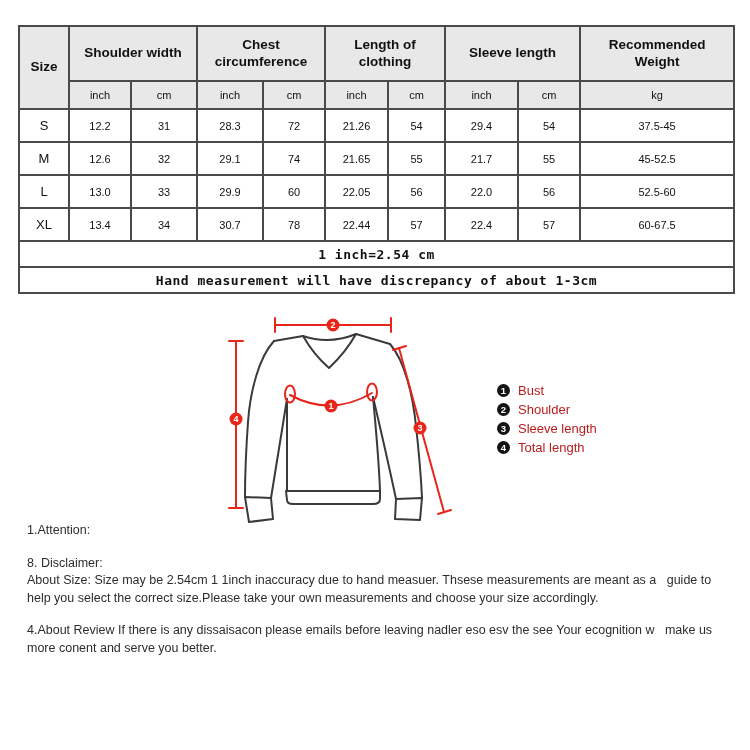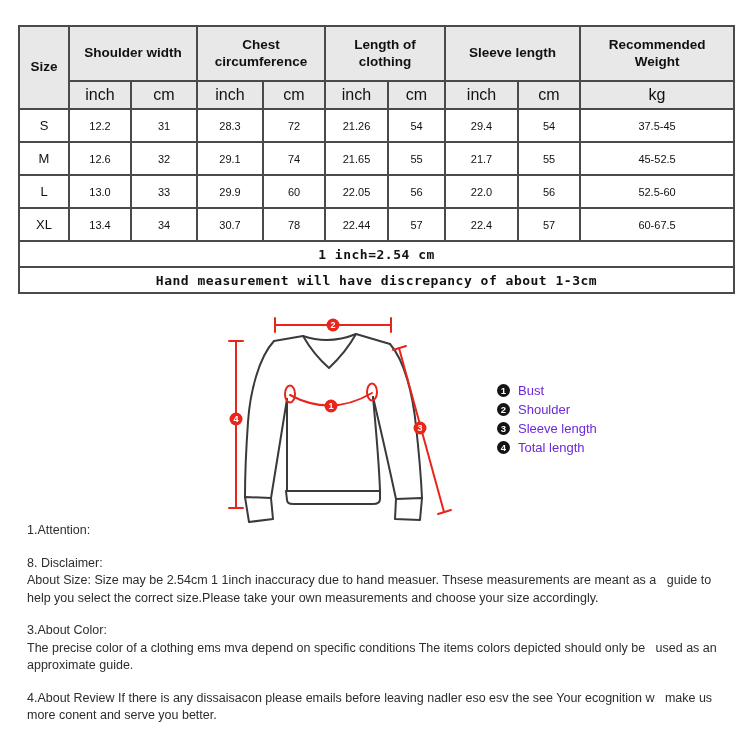--- a/index.html
+++ b/index.html
@@ -6,35 +6,35 @@
   .page{position:relative;width:750px;height:750px;background:#fff;overflow:hidden;
         font-family:"Liberation Sans",sans-serif;color:#1c1c1c;}
 
   
   table.size-table{position:absolute;left:18px;top:25px;width:715px;
         border-collapse:collapse;table-layout:fixed;}
   .size-table th,.size-table td{border:2px solid #4a4a4a;text-align:center;
         vertical-align:middle;padding:0 6px;overflow:hidden;}
   .size-table thead th{background:#e8e8e8;font-weight:bold;font-size:13.5px;color:#111;}
   .size-table tr.group-row th{height:53px;line-height:1.25;}
-  .size-table tr.units-row th{height:26px;font-weight:normal;font-size:16px;}
+  .size-table tr.units-row th{height:26px;font-weight:normal;font-size:11px;}
   .size-table tbody tr.data-row{height:33px;}
   .size-table tbody td{font-size:11px;color:#111;background:#fff;}
   .size-table td.size-cell{font-size:13px;}
   .size-table tr.note-row td{height:24px;font-family:"DejaVu Sans Mono",monospace;
         font-weight:bold;font-size:13px;letter-spacing:.5px;}
 
   
   .diagram{position:absolute;left:213px;top:300px;width:275px;height:238px;}
   .legend{position:absolute;left:497px;top:381px;}
   .legend-item{display:flex;align-items:center;height:19px;}
   .legend-num{display:inline-block;width:13px;height:13px;border-radius:50%;
         background:#141414;color:#fff;font-size:9.5px;font-weight:bold;line-height:13px;
         text-align:center;margin-right:8px;flex:0 0 13px;}
-  .legend-label{font-size:13px;color:#6d28d9;}
+  .legend-label{font-size:13px;color:#b91c1c;}
 
   
   .notes{position:absolute;left:27px;top:522px;width:708px;font-size:12.5px;
         line-height:17.5px;color:#2d2d2d;}
   .sec{margin-bottom:15px;}
   .sec-heading,.sec-body{white-space:pre-wrap;}
 </style>
 </head>
 <body>
 
@@ -219,21 +219,17 @@
 
   <div class="notes">
     <div class="sec">
       <div class="sec-heading">1.Attention:</div>
     </div>
     <div class="sec">
       <div class="sec-heading">8. Disclaimer:</div>
       <div class="sec-body">About Size: Size may be 2.54cm 1 1inch inaccuracy due to hand measuer. Thsese measurements are meant as a   guide to help you select the correct size.Please take your own measurements and choose your size accordingly.</div>
     </div>
     <div class="sec">
-      <div class="sec-heading">3.About Color:</div>
-      <div class="sec-body">The precise color of a clothing ems mva depend on specific conditions The items colors depicted should only be   used as an approximate guide.</div>
-    </div>
-    <div class="sec">
       <div class="sec-body">4.About Review If there is any dissaisacon please emails before leaving nadler eso esv the see Your ecognition w   make us more conent and serve you better.</div>
     </div>
   </div>
 
 </div>
 
 </body></html>

